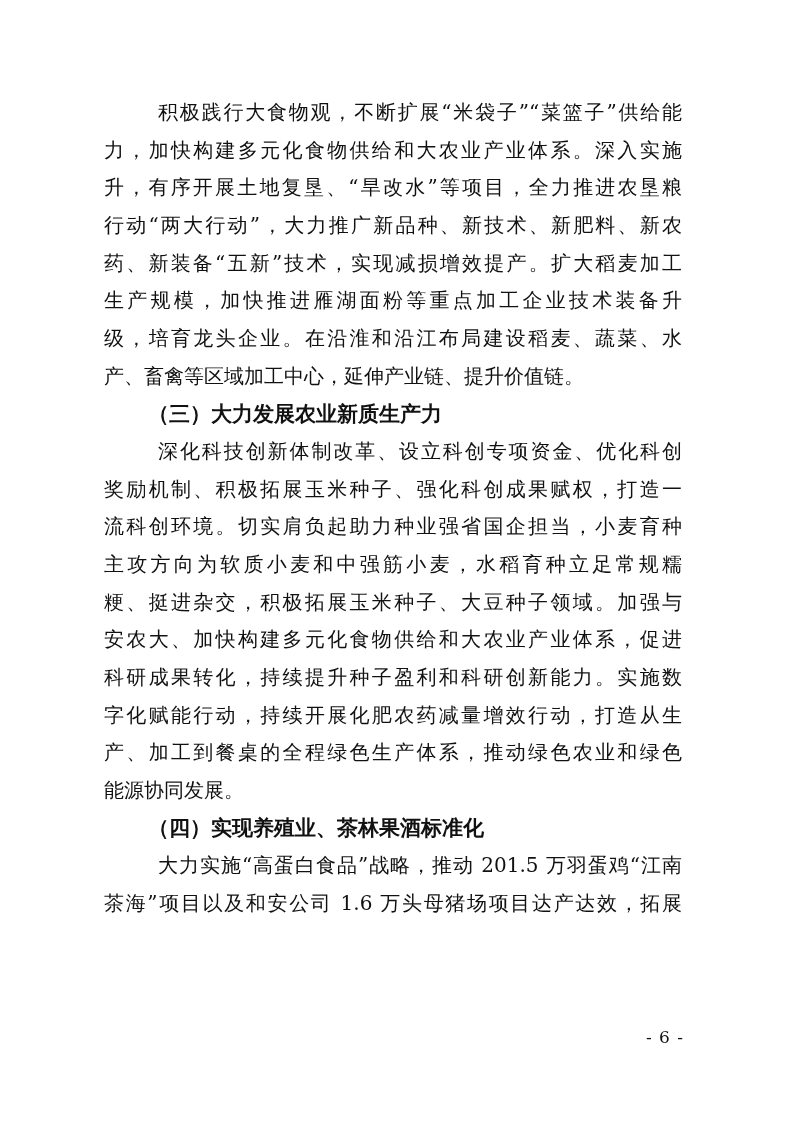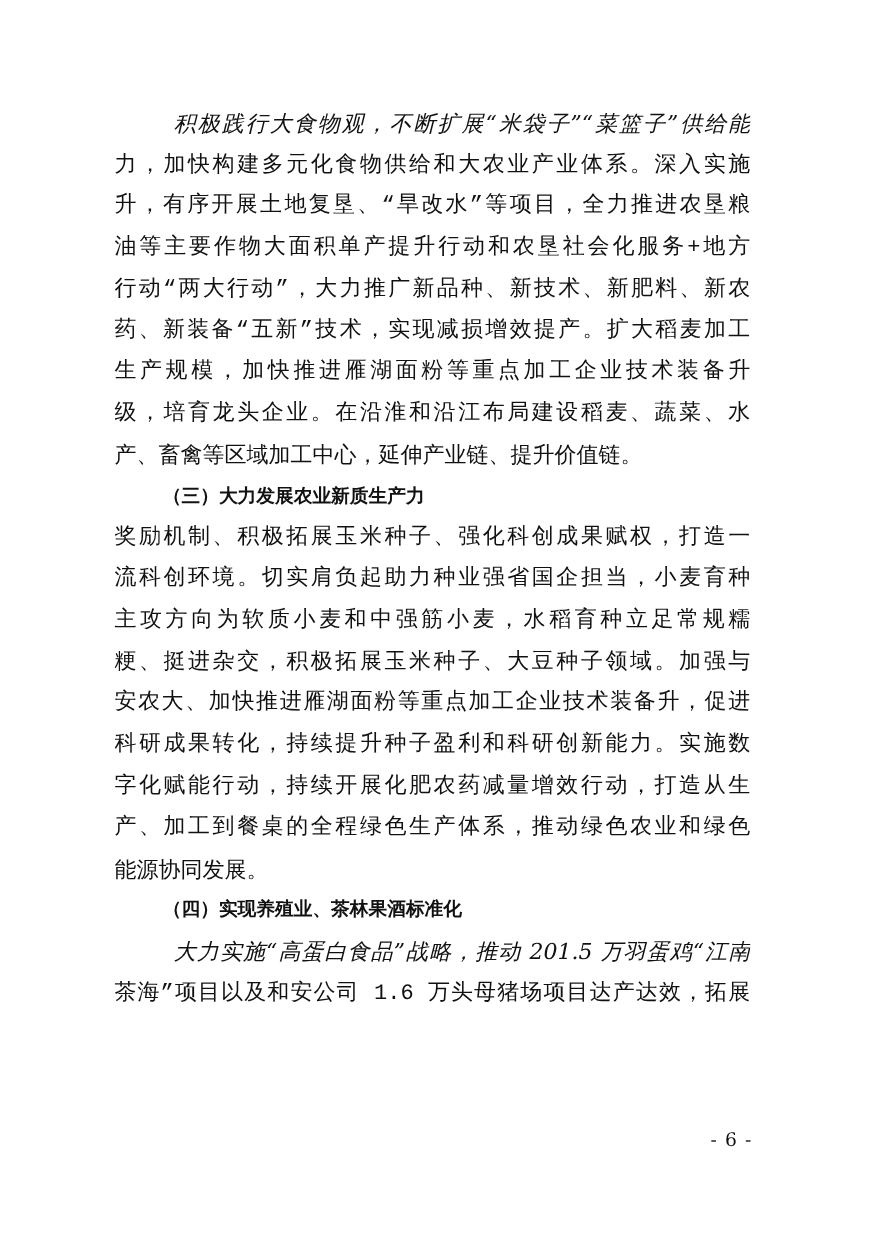--- a/index.html
+++ b/index.html
@@ -30,34 +30,32 @@
     height: 37.66px;
     line-height: 37.66px;
     font-size: 20px;
     overflow: hidden;
     text-align: justify;
     
   }
   .line-para-first {
     padding-left: 54px;
     text-align-last: justify;
-    font-style: italic;
   }
   .line-para-mid {
     text-align-last: justify;
-    font-family: Liberation Mono, monospace;
   }
   .line-para-end {
     text-align: right;
     text-align-last: left;
   }
   .line-heading {
     padding-left: 44px;
     font-weight: bold;
-    font-size: 17px;
+    font-size: 21px;
     text-align: left;
     text-align-last: left;
   }
   .footer {
     position: absolute;
     top: 1026px;
     right: 110px;
     font-size: 17px;
     line-height: 22px;
     color: #111111;
@@ -67,32 +65,32 @@
 </head>
 <body>
 
 <div class="page">
 
   <div class="content">
 
   <div class="line line-para-first">积极践行大食物观，不断扩展“米袋子”“菜篮子”供给能</div>
       <div class="line line-para-mid">力，加快构建多元化食物供给和大农业产业体系。深入实施</div>
       <div class="line line-para-mid">升，有序开展土地复垦、“旱改水”等项目，全力推进农垦粮</div>
-      <div class="line line-para-mid">油等主要作物大面积单产提升行动和农垦社会化服务+地方</div>
       <div class="line line-para-mid">行动“两大行动”，大力推广新品种、新技术、新肥料、新农</div>
       <div class="line line-para-mid">药、新装备“五新”技术，实现减损增效提产。扩大稻麦加工</div>
       <div class="line line-para-mid">生产规模，加快推进雁湖面粉等重点加工企业技术装备升</div>
       <div class="line line-para-mid">级，培育龙头企业。在沿淮和沿江布局建设稻麦、蔬菜、水</div>
       <div class="line line-para-end">产、畜禽等区域加工中心，延伸产业链、提升价值链。</div>
       <div class="line line-heading">（三）大力发展农业新质生产力</div>
+      <div class="line line-para-first">深化科技创新体制改革、设立科创专项资金、优化科创</div>
       <div class="line line-para-mid">奖励机制、积极拓展玉米种子、强化科创成果赋权，打造一</div>
       <div class="line line-para-mid">流科创环境。切实肩负起助力种业强省国企担当，小麦育种</div>
       <div class="line line-para-mid">主攻方向为软质小麦和中强筋小麦，水稻育种立足常规糯</div>
       <div class="line line-para-mid">粳、挺进杂交，积极拓展玉米种子、大豆种子领域。加强与</div>
-      <div class="line line-para-mid">安农大、加快推进雁湖面粉等重点加工企业技术装备升，促进</div>
+      <div class="line line-para-mid">安农大、加快构建多元化食物供给和大农业产业体系，促进</div>
       <div class="line line-para-mid">科研成果转化，持续提升种子盈利和科研创新能力。实施数</div>
       <div class="line line-para-mid">字化赋能行动，持续开展化肥农药减量增效行动，打造从生</div>
       <div class="line line-para-mid">产、加工到餐桌的全程绿色生产体系，推动绿色农业和绿色</div>
       <div class="line line-para-end">能源协同发展。</div>
       <div class="line line-heading">（四）实现养殖业、茶林果酒标准化</div>
       <div class="line line-para-first">大力实施“高蛋白食品”战略，推动 201.5 万羽蛋鸡“江南</div>
       <div class="line line-para-mid">茶海”项目以及和安公司 1.6 万头母猪场项目达产达效，拓展</div>
     </div>
 
   <div class="footer">- 6 -</div>

